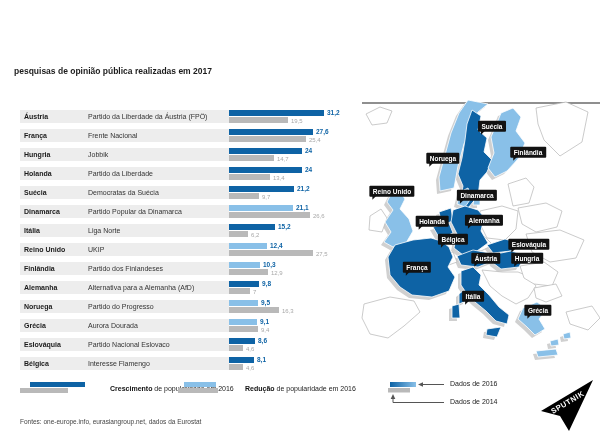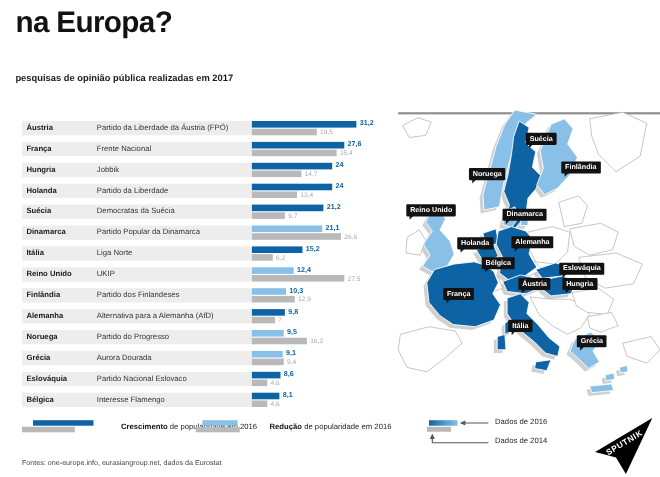--- a/index.html
+++ b/index.html
@@ -39,21 +39,20 @@
   .footer{position:absolute;left:20px;top:418px;font-size:6.5px;color:#444;}
 
   .logo{position:absolute;left:533px;top:377px;width:64px;height:56px;}
 </style>
 </head>
 <body>
 
 <div class="stage">
 
   <div class="title">
-    <div>na Europa?</div>
   </div>
 
   <div class="subtitle">
     <div>pesquisas de opinião pública realizadas em 2017</div>
   </div>
 
   <div class="map-topline"></div>
 
   <div id="rows">
       <div class="row" style="top: 110px;">

